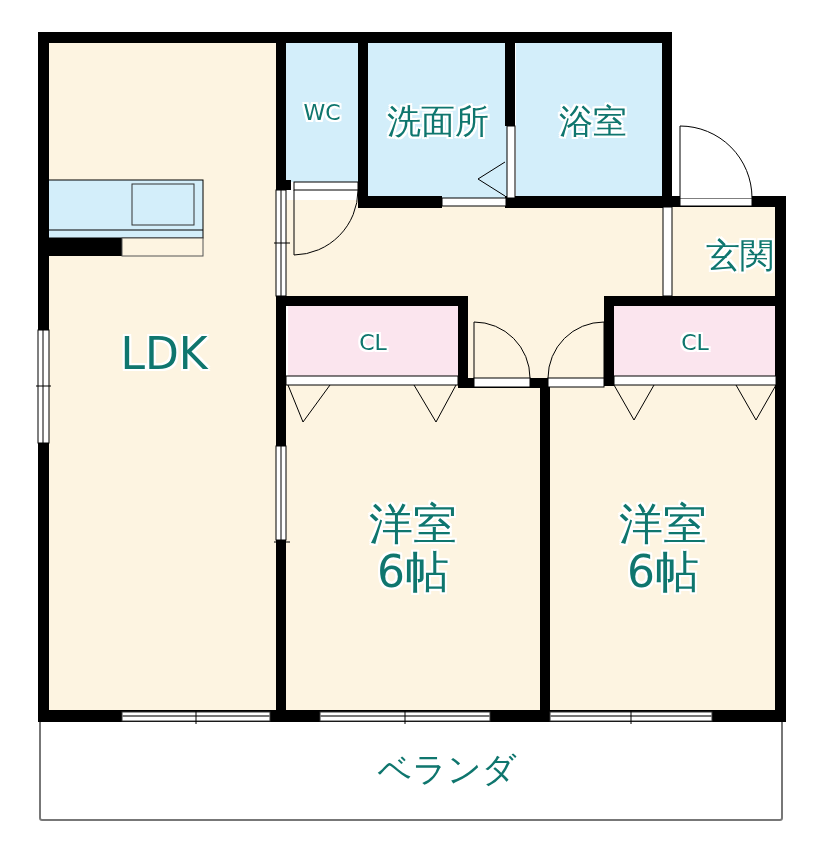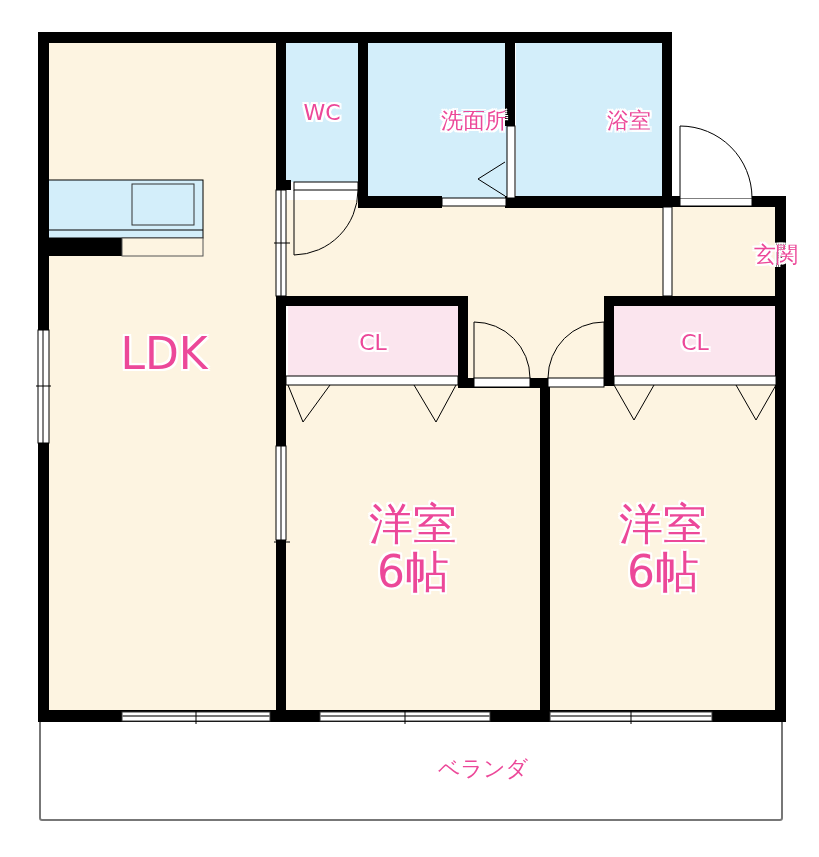--- a/index.html
+++ b/index.html
@@ -1,21 +1,21 @@
 <!DOCTYPE html>
 <html><head>
 <meta charset="utf-8">
 <style>
   html,body{margin:0;padding:0;background:#ffffff;}
   body{width:819px;height:857px;position:relative;overflow:hidden;font-family:"DejaVu Sans","Liberation Sans",sans-serif;}
   svg{position:absolute;left:0;top:0;}
-  .lbl{position:absolute;color:#ec4899;text-align:center;white-space:nowrap;
+  .lbl{position:absolute;color:#0f766e;text-align:center;white-space:nowrap;
        text-shadow:-2px -2px 0 #fff,2px -2px 0 #fff,-2px 2px 0 #fff,2px 2px 0 #fff,0 2px 0 #fff,0 -2px 0 #fff,2px 0 0 #fff,-2px 0 0 #fff;}
   .big{font-size:44px;line-height:48px;text-align:center;}
-  .mid{font-size:22px;line-height:30px;padding-left:36px;}
+  .mid{font-size:34px;line-height:30px;}
   .sm{font-size:22px;line-height:26px;}
 </style>
 </head>
 <body>
 
 <svg width="819" height="857" viewBox="0 0 819 857">
 
   <rect x="40" y="718" width="742" height="102" fill="#fff" stroke="#777" stroke-width="2" rx="2"></rect>
   <rect x="30" y="722" width="0" height="0" fill="none"></rect>
 

